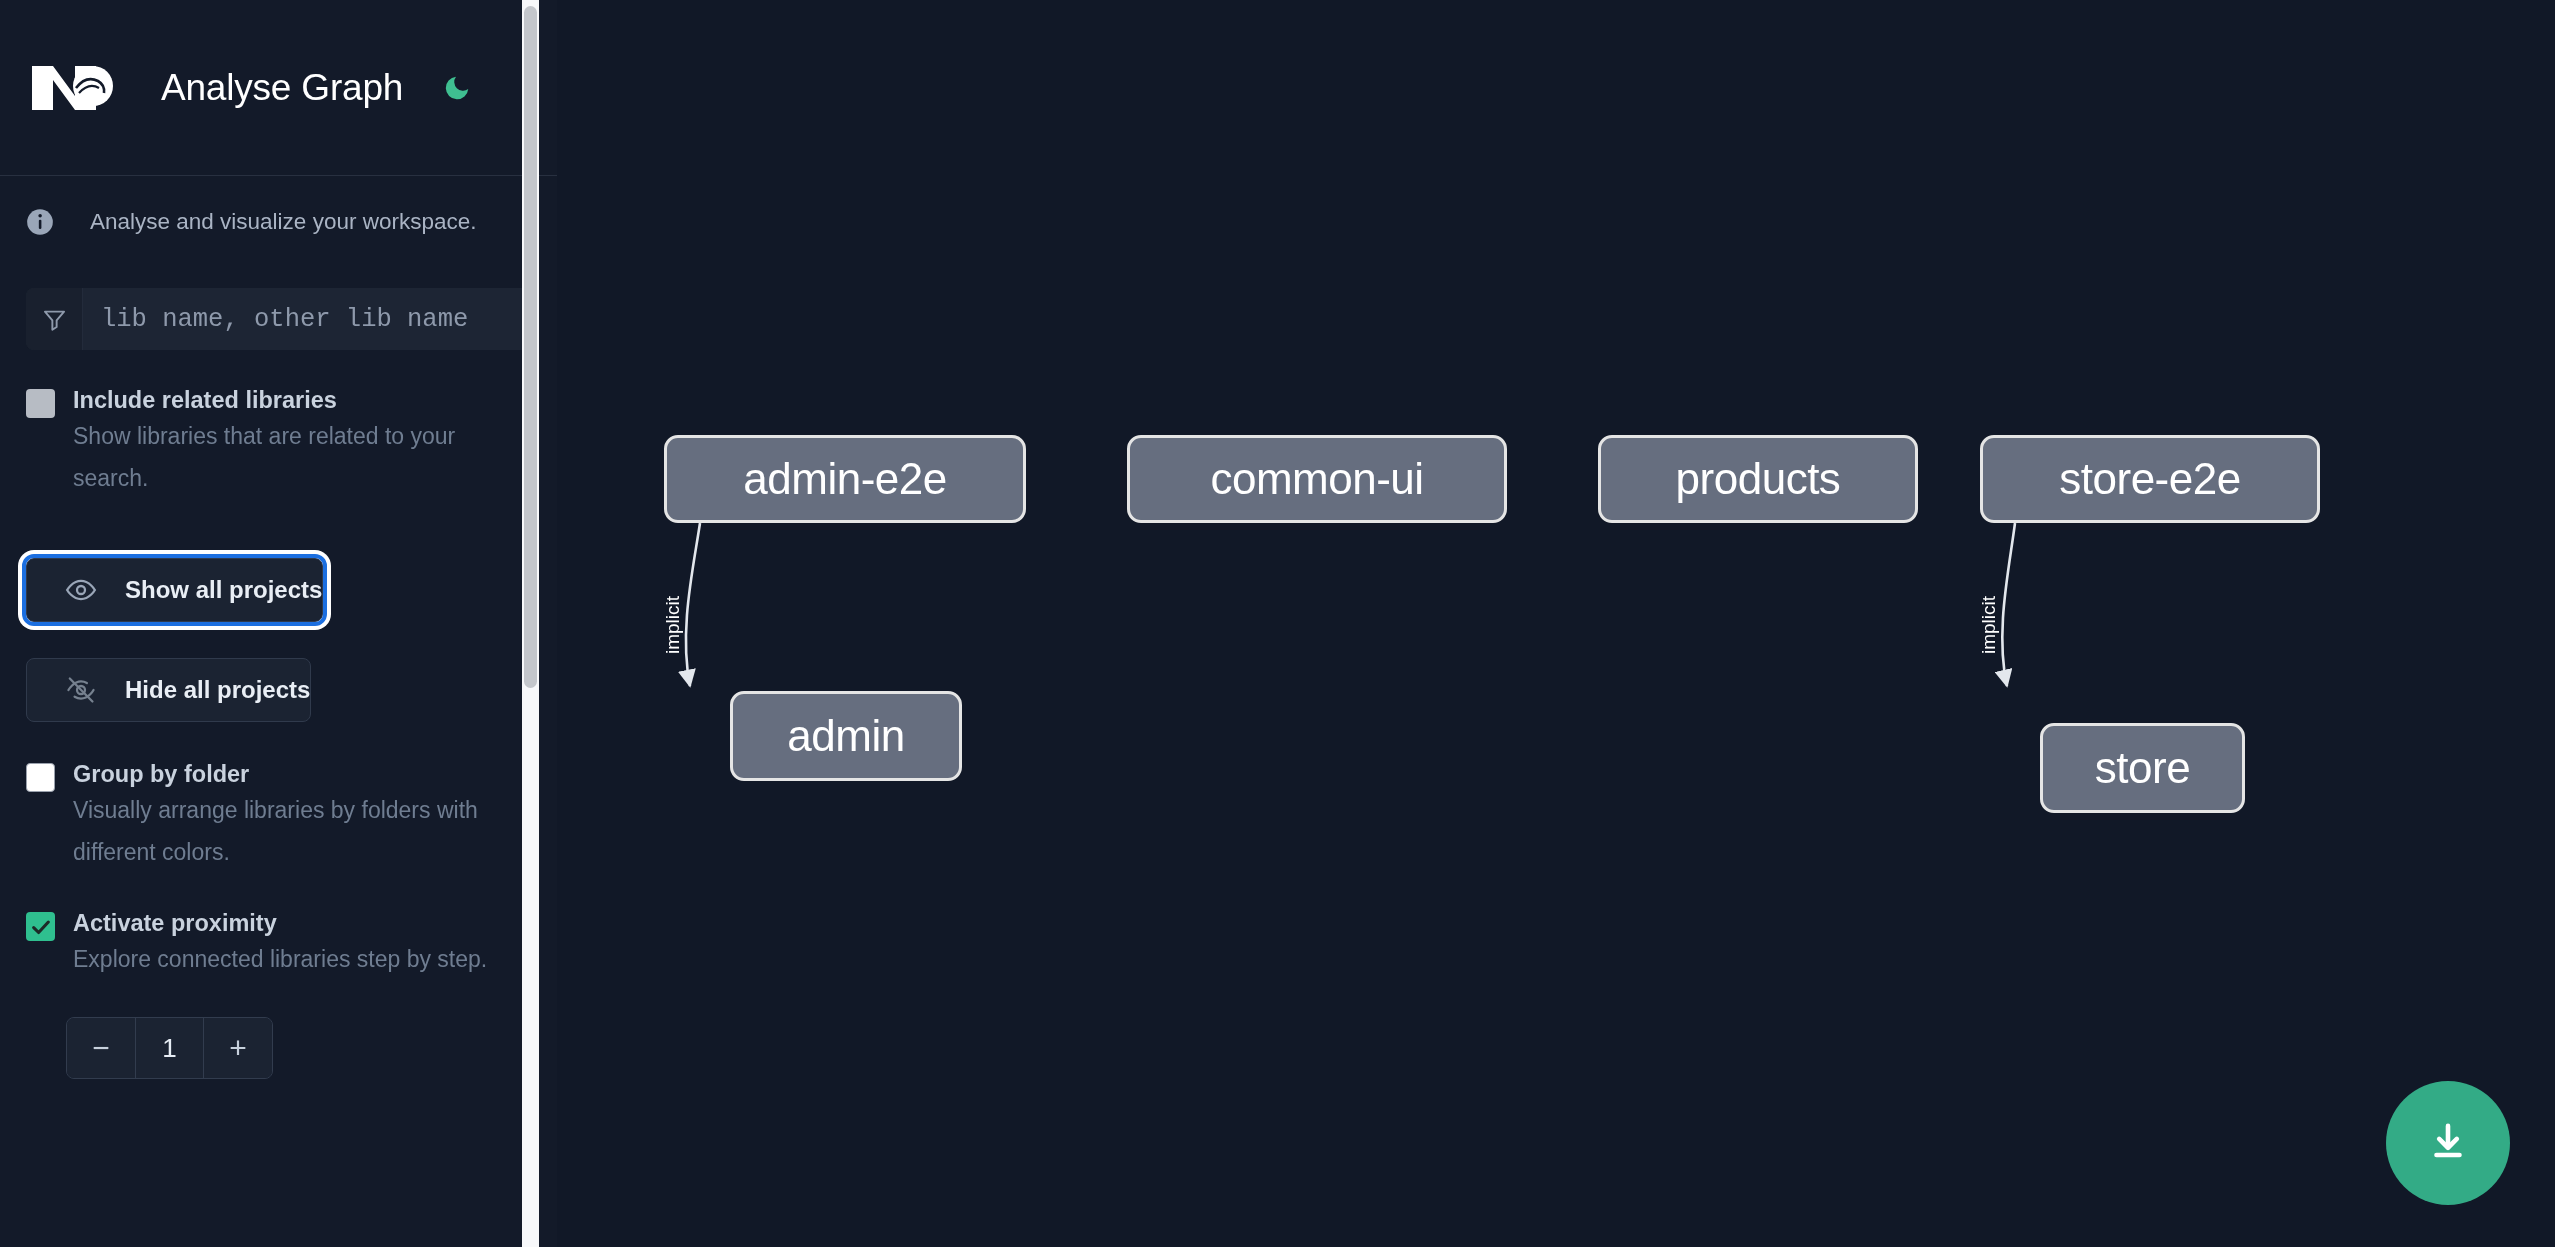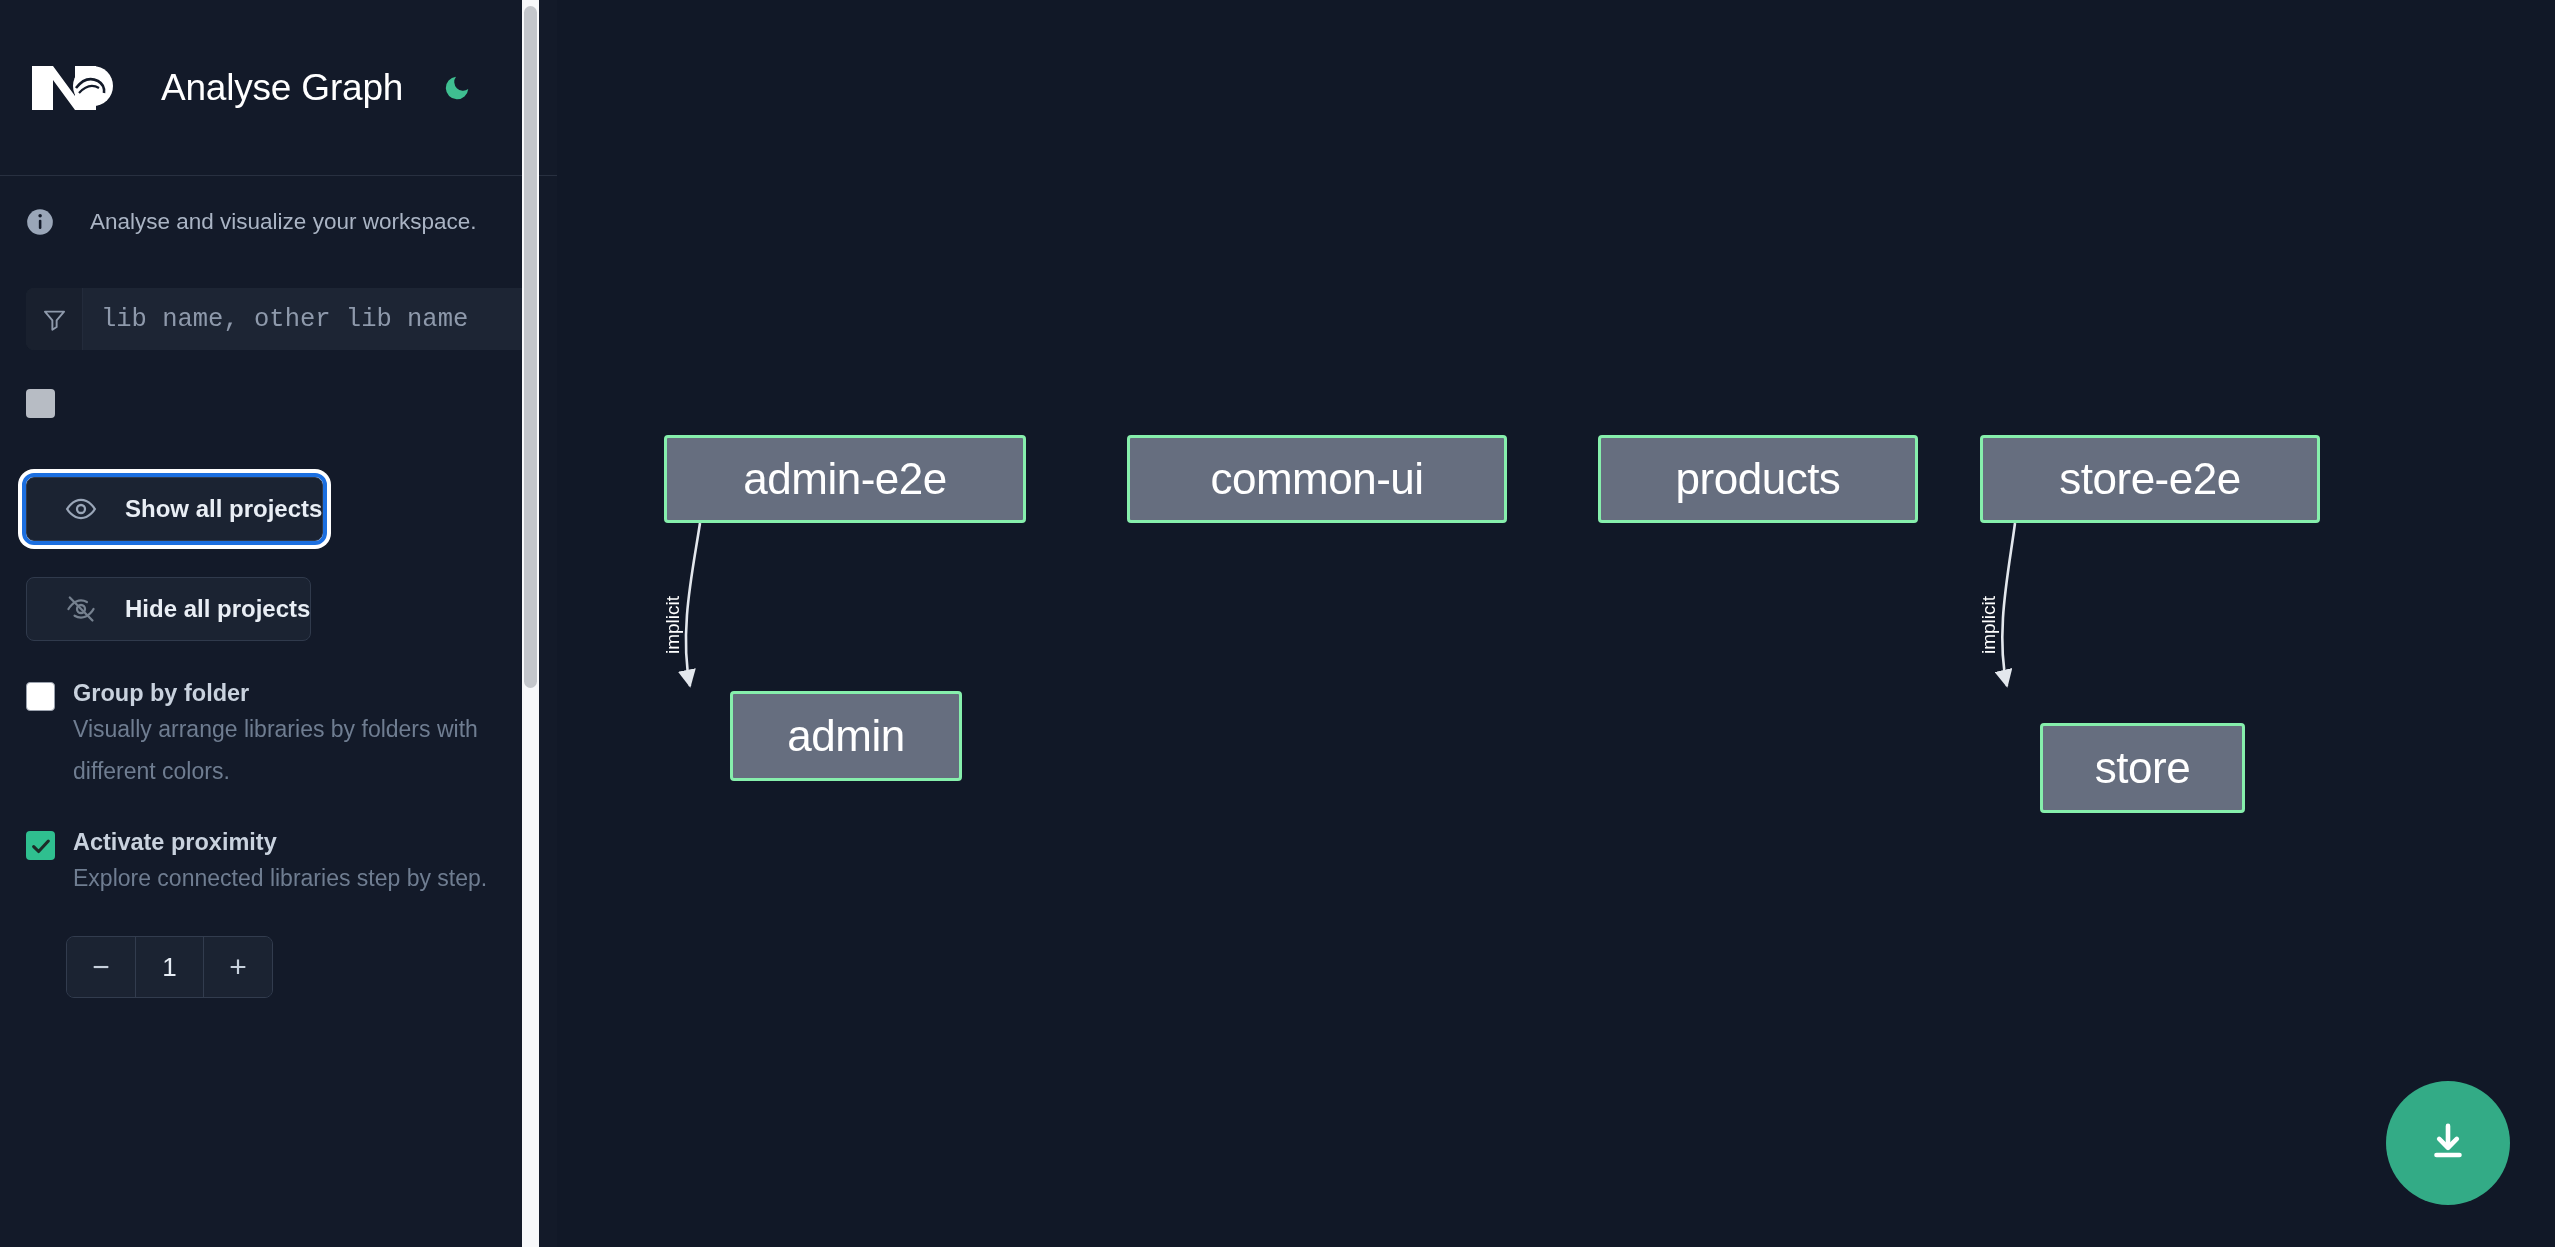--- a/index.html
+++ b/index.html
@@ -170,22 +170,22 @@
     flex: 1 1 auto;
     height: 1247px;
     background: #111827;
     overflow: hidden;
   }
   #graph-svg { position: absolute; inset: 0; width: 100%; height: 100%; }
 
   .node {
     position: absolute;
     background: #666e7f;
-    border: 3px solid #86efac;
-    border-radius: 4px;
+    border: 3px solid #e5e5e5;
+    border-radius: 14px;
     display: flex; align-items: center; justify-content: center;
     color: #ffffff;
     font-size: 44px;
     letter-spacing: -0.5px;
     cursor: pointer;
     white-space: nowrap;
   }
 
   .fab {
     position: absolute;
@@ -240,20 +240,24 @@
         <span class="search-icon-box">
           <svg viewBox="0 0 24 24" width="27" height="27">
             <path d="M3.5 5h17l-6.6 7.8v5.9l-3.8 2.4v-8.3z" fill="none" stroke="#8e99ab" stroke-width="1.7" stroke-linejoin="round"></path>
           </svg>
         </span>
         <input class="search-input" type="text" placeholder="lib name, other lib name" style="">
       </div>
 
       <div class="opt-row r1">
         <span class="cb grey"></span>
+        <span class="opt-body">
+          <span class="opt-title">Include related libraries</span>
+          <span class="opt-desc">Show libraries that are related to your search.</span>
+        </span>
       </div>
 
       <button class="big-btn show focused">
         <span class="btn-ico">
           <svg viewBox="0 0 24 24" width="32" height="32">
             <path d="M1.6 12S5.4 5.2 12 5.2 22.4 12 22.4 12 18.6 18.8 12 18.8 1.6 12 1.6 12z" fill="none" stroke="#9aa6b8" stroke-width="1.7"></path>
             <circle cx="12" cy="12" r="3" fill="none" stroke="#9aa6b8" stroke-width="1.7"></circle>
           </svg>
         </span>
         <span>Show all projects</span>

